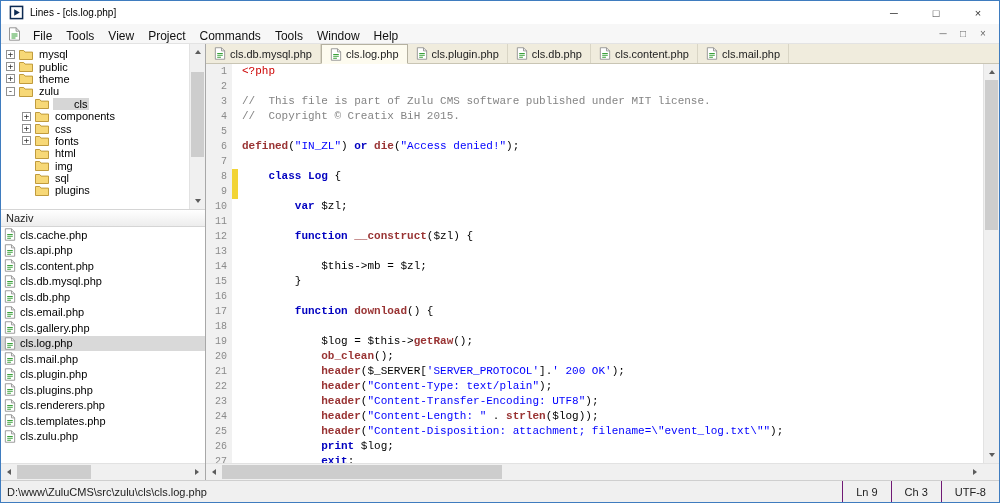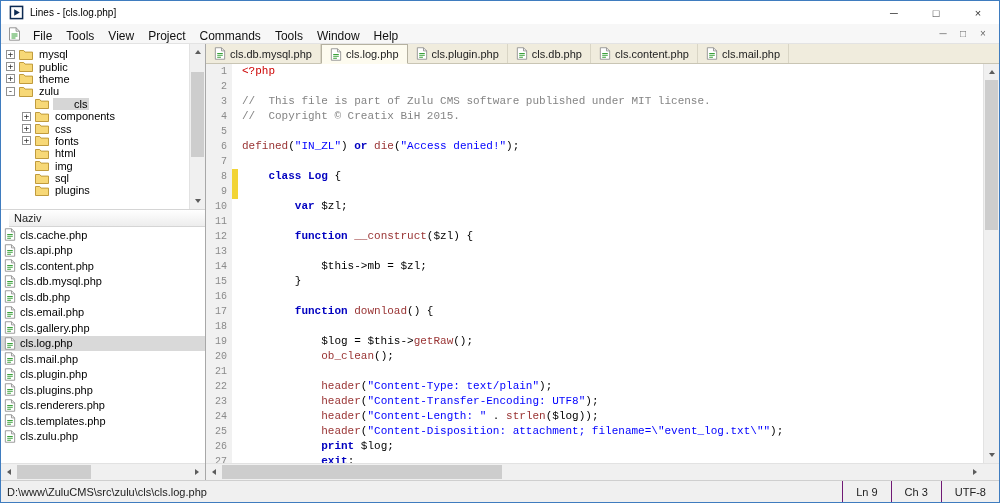--- a/index.html
+++ b/index.html
@@ -46,21 +46,21 @@
   .thumb-h { position:absolute; top:1px; bottom:1px; background:#cdcdcd; }
   .arr { flex:0 0 16px; height:16px; display:flex; align-items:center; justify-content:center; }
   .arr i { width:0; height:0; display:block; }
   .arr.up i { border-left:3px solid transparent; border-right:3px solid transparent; border-bottom:4px solid #5c5c5c; }
   .arr.down i { border-left:3px solid transparent; border-right:3px solid transparent; border-top:4px solid #5c5c5c; }
   .arr.left i { border-top:3px solid transparent; border-bottom:3px solid transparent; border-right:4px solid #5c5c5c; }
   .arr.right i { border-top:3px solid transparent; border-bottom:3px solid transparent; border-left:4px solid #5c5c5c; }
   .corner { flex:0 0 16px; background:#f0f0f0; border-top:1px solid #e2e2e2; }
 
   
-  .list-header { flex:0 0 17px; background:linear-gradient(#ffffff,#ededed); border-bottom:1px solid #d5d5d5; font-size:11px; display:flex; align-items:center; padding-left:5px; color:#222;margin-left:8px; }
+  .list-header { flex:0 0 17px; background:linear-gradient(#ffffff,#ededed); border-bottom:1px solid #d5d5d5; font-size:11px; display:flex; align-items:center; padding-left:5px; color:#222; }
   .file-list { flex:1; overflow:hidden; }
   .file-item { height:15.5px; display:flex; align-items:center; font-size:11px; padding-left:3px; white-space:nowrap; }
   .file-item.sel { background:#d9d9d9; }
   .file-icon { width:12px; height:13px; margin-right:4px; flex:0 0 12px; display:inline-flex; }
   .file-icon svg { width:12px; height:13px; display:block; }
 
   
   .editor-panel { flex:1; display:flex; flex-direction:column; min-width:0; min-height:0; }
   .tab-row { flex:0 0 20px; background:#f0ecdd; border-bottom:1px solid #c9c5b4; display:flex; align-items:stretch; }
   .tabs { display:flex; }
@@ -68,21 +68,21 @@
   .tab .file-icon { margin-right:0; }
   .tab.active { background:#fdfbef; border:1px solid #b5b1a0; border-bottom:1px solid #fdfbef; margin-bottom:-1px; }
   .editor-region { flex:1; display:flex; min-height:0; }
   .editor { flex:1; overflow:hidden; font-family:"Liberation Mono", monospace; font-size:11px; background:#fff; }
   .code-line { height:15px; display:flex; line-height:15px; }
   .ln { flex:0 0 26px; background:#f1f1f1; color:#8a8a8a; text-align:right; padding-right:5px; font-size:10px; }
   .marker { flex:0 0 6px; background:#fff; }
   .marker.changed { background:#f2d435; }
   .code { white-space:pre; color:#000; padding-left:4px; }
   .tk-k { color:#0000c0; font-weight:bold; }
-  .tk-f { color:#993333; font-weight:normal; }
+  .tk-f { color:#993333; font-weight:bold; }
   .tk-s { color:#0000ff; }
   .tk-c { color:#848484; }
   .tk-t { color:#cc0000; }
   .hscroll-row { flex:0 0 16px; display:flex; }
   .hscroll.grow { flex:1; }
 
   
   .statusbar { flex:0 0 22px; background:#f0f0f0; border-top:1px solid #cfcfcf; display:flex; align-items:stretch; font-size:11px; color:#222; }
   .status-path { flex:1; display:flex; align-items:center; padding-left:6px; }
   .status-cell { border-left:1px solid #701a75; display:flex; align-items:center; padding:0 13px; }
@@ -579,20 +579,21 @@
               <span class="code"><span>            $log = $this-&gt;</span><span class="tk-f">getRaw</span><span>();</span></span>
             </div>
             <div class="code-line">
               <span class="ln">20</span>
               <span class="marker"></span>
               <span class="code"><span>            </span><span class="tk-f">ob_clean</span><span>();</span></span>
             </div>
             <div class="code-line">
               <span class="ln">21</span>
               <span class="marker"></span>
+              <span class="code"><span>            </span><span class="tk-f">header</span><span>($_SERVER[</span><span class="tk-s">'SERVER_PROTOCOL'</span><span>].</span><span class="tk-s">' 200 OK'</span><span>);</span></span>
             </div>
             <div class="code-line">
               <span class="ln">22</span>
               <span class="marker"></span>
               <span class="code"><span>            </span><span class="tk-f">header</span><span>(</span><span class="tk-s">"Content-Type: text/plain"</span><span>);</span></span>
             </div>
             <div class="code-line">
               <span class="ln">23</span>
               <span class="marker"></span>
               <span class="code"><span>            </span><span class="tk-f">header</span><span>(</span><span class="tk-s">"Content-Transfer-Encoding: UTF8"</span><span>);</span></span>

